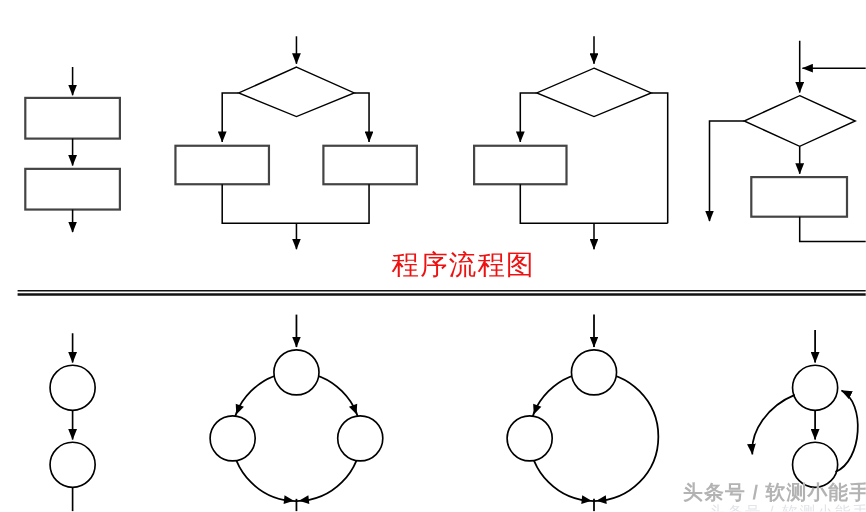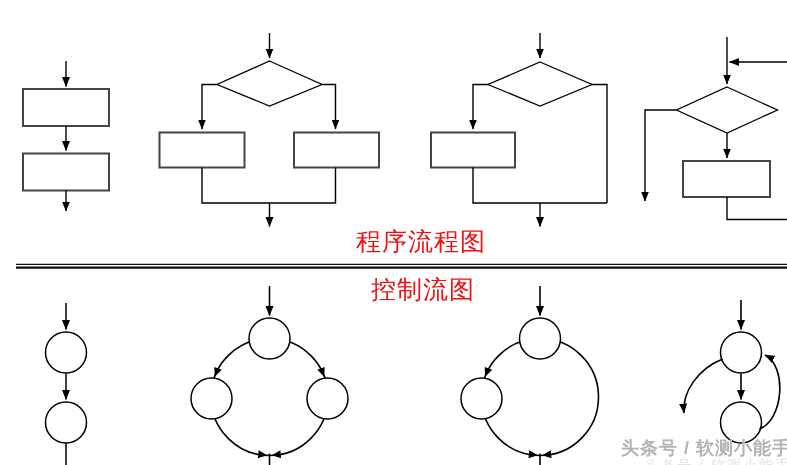--- a/index.html
+++ b/index.html
@@ -122,19 +122,18 @@
     <circle cx="737" cy="422.5" r="20.5" fill="#fff" stroke-width="1.5"></circle>
     <line x1="737" y1="300" x2="737" y2="329.5" marker-end="url(#ah)"></line>
     <line x1="737" y1="373.5" x2="737" y2="399.5" marker-end="url(#ah)"></line>
     <path d="M755.5,429 C780,419 783,366 761,355" marker-end="url(#ah)"></path>
     <path d="M718.5,359 C694,369 678,392 680,413" marker-end="url(#ah)"></path>
   </g>
 </svg>
 
 <div id="title-top" class="lbl red-title">程序流程图</div>
 
-<div id="title-bottom" class="lbl red-title">控制流图</div>
 
 <div id="watermark" class="lbl">头条号 / 软测小能手</div>
 
 <div id="watermark-faint" class="lbl">头条号 / 软测小能手</div>
 
 </div>
 
 </body></html>

